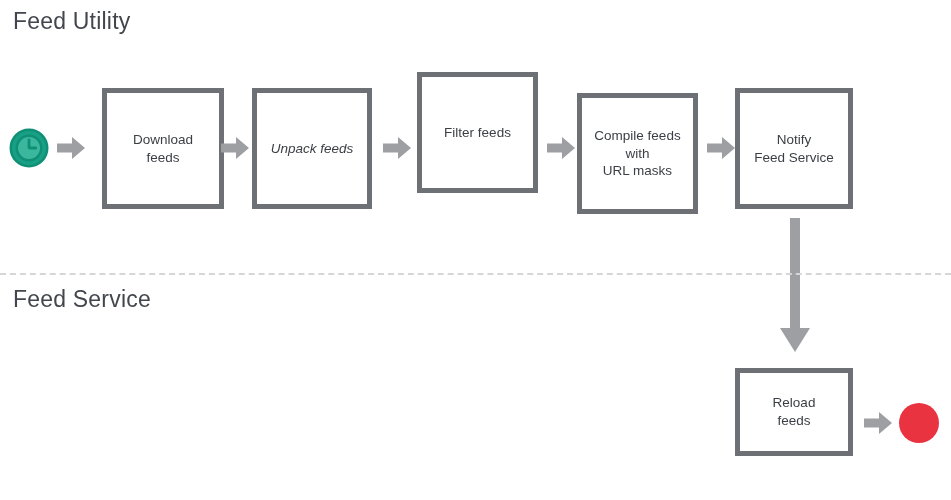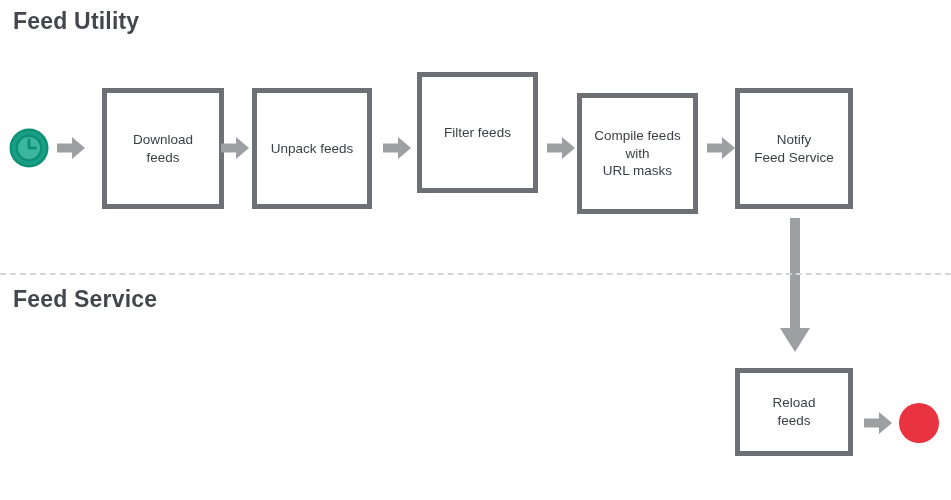--- a/index.html
+++ b/index.html
@@ -17,21 +17,21 @@
     width: 951px;
     height: 500px;
     background: #ffffff;
     overflow: hidden;
   }
 
   
   .lane-title {
     position: absolute;
     font-size: 23px;
-    font-weight: 700;
+    font-weight: 400;
     color: #43474d;
     letter-spacing: 0.2px;
     white-space: nowrap;
     line-height: 1;
   }
   #lane-title-utility { left: 13px; top: 10px; }
   #lane-title-service { left: 13px; top: 288px; }
 
   
   .lane-divider {
@@ -56,21 +56,21 @@
   .process-box .box-label {
     font-size: 13.5px;
     line-height: 1.33;
     color: #3b3f45;
     white-space: pre-line;
     padding: 0 5px;
   }
 
   
   #box-download { left: 102px;  top: 88px; width: 122px; height: 121px; }
-  #box-unpack   { left: 252px; top: 88px; width: 120px; height: 121px; }
+  #box-unpack   { left: 252px; top: 88px; width: 120px; height: 121px; font-style: italic; }
   #box-filter   { left: 417px; top: 72px; width: 121px; height: 121px; }
   #box-compile  { left: 577px; top: 93px; width: 121px; height: 121px; }
   #box-notify   { left: 735px; top: 88px; width: 118px; height: 121px; }
   
   #box-reload   { left: 735px; top: 368px; width: 118px; height: 88px; }
 
   
   #start-clock {
     position: absolute;
     left: 9px;

